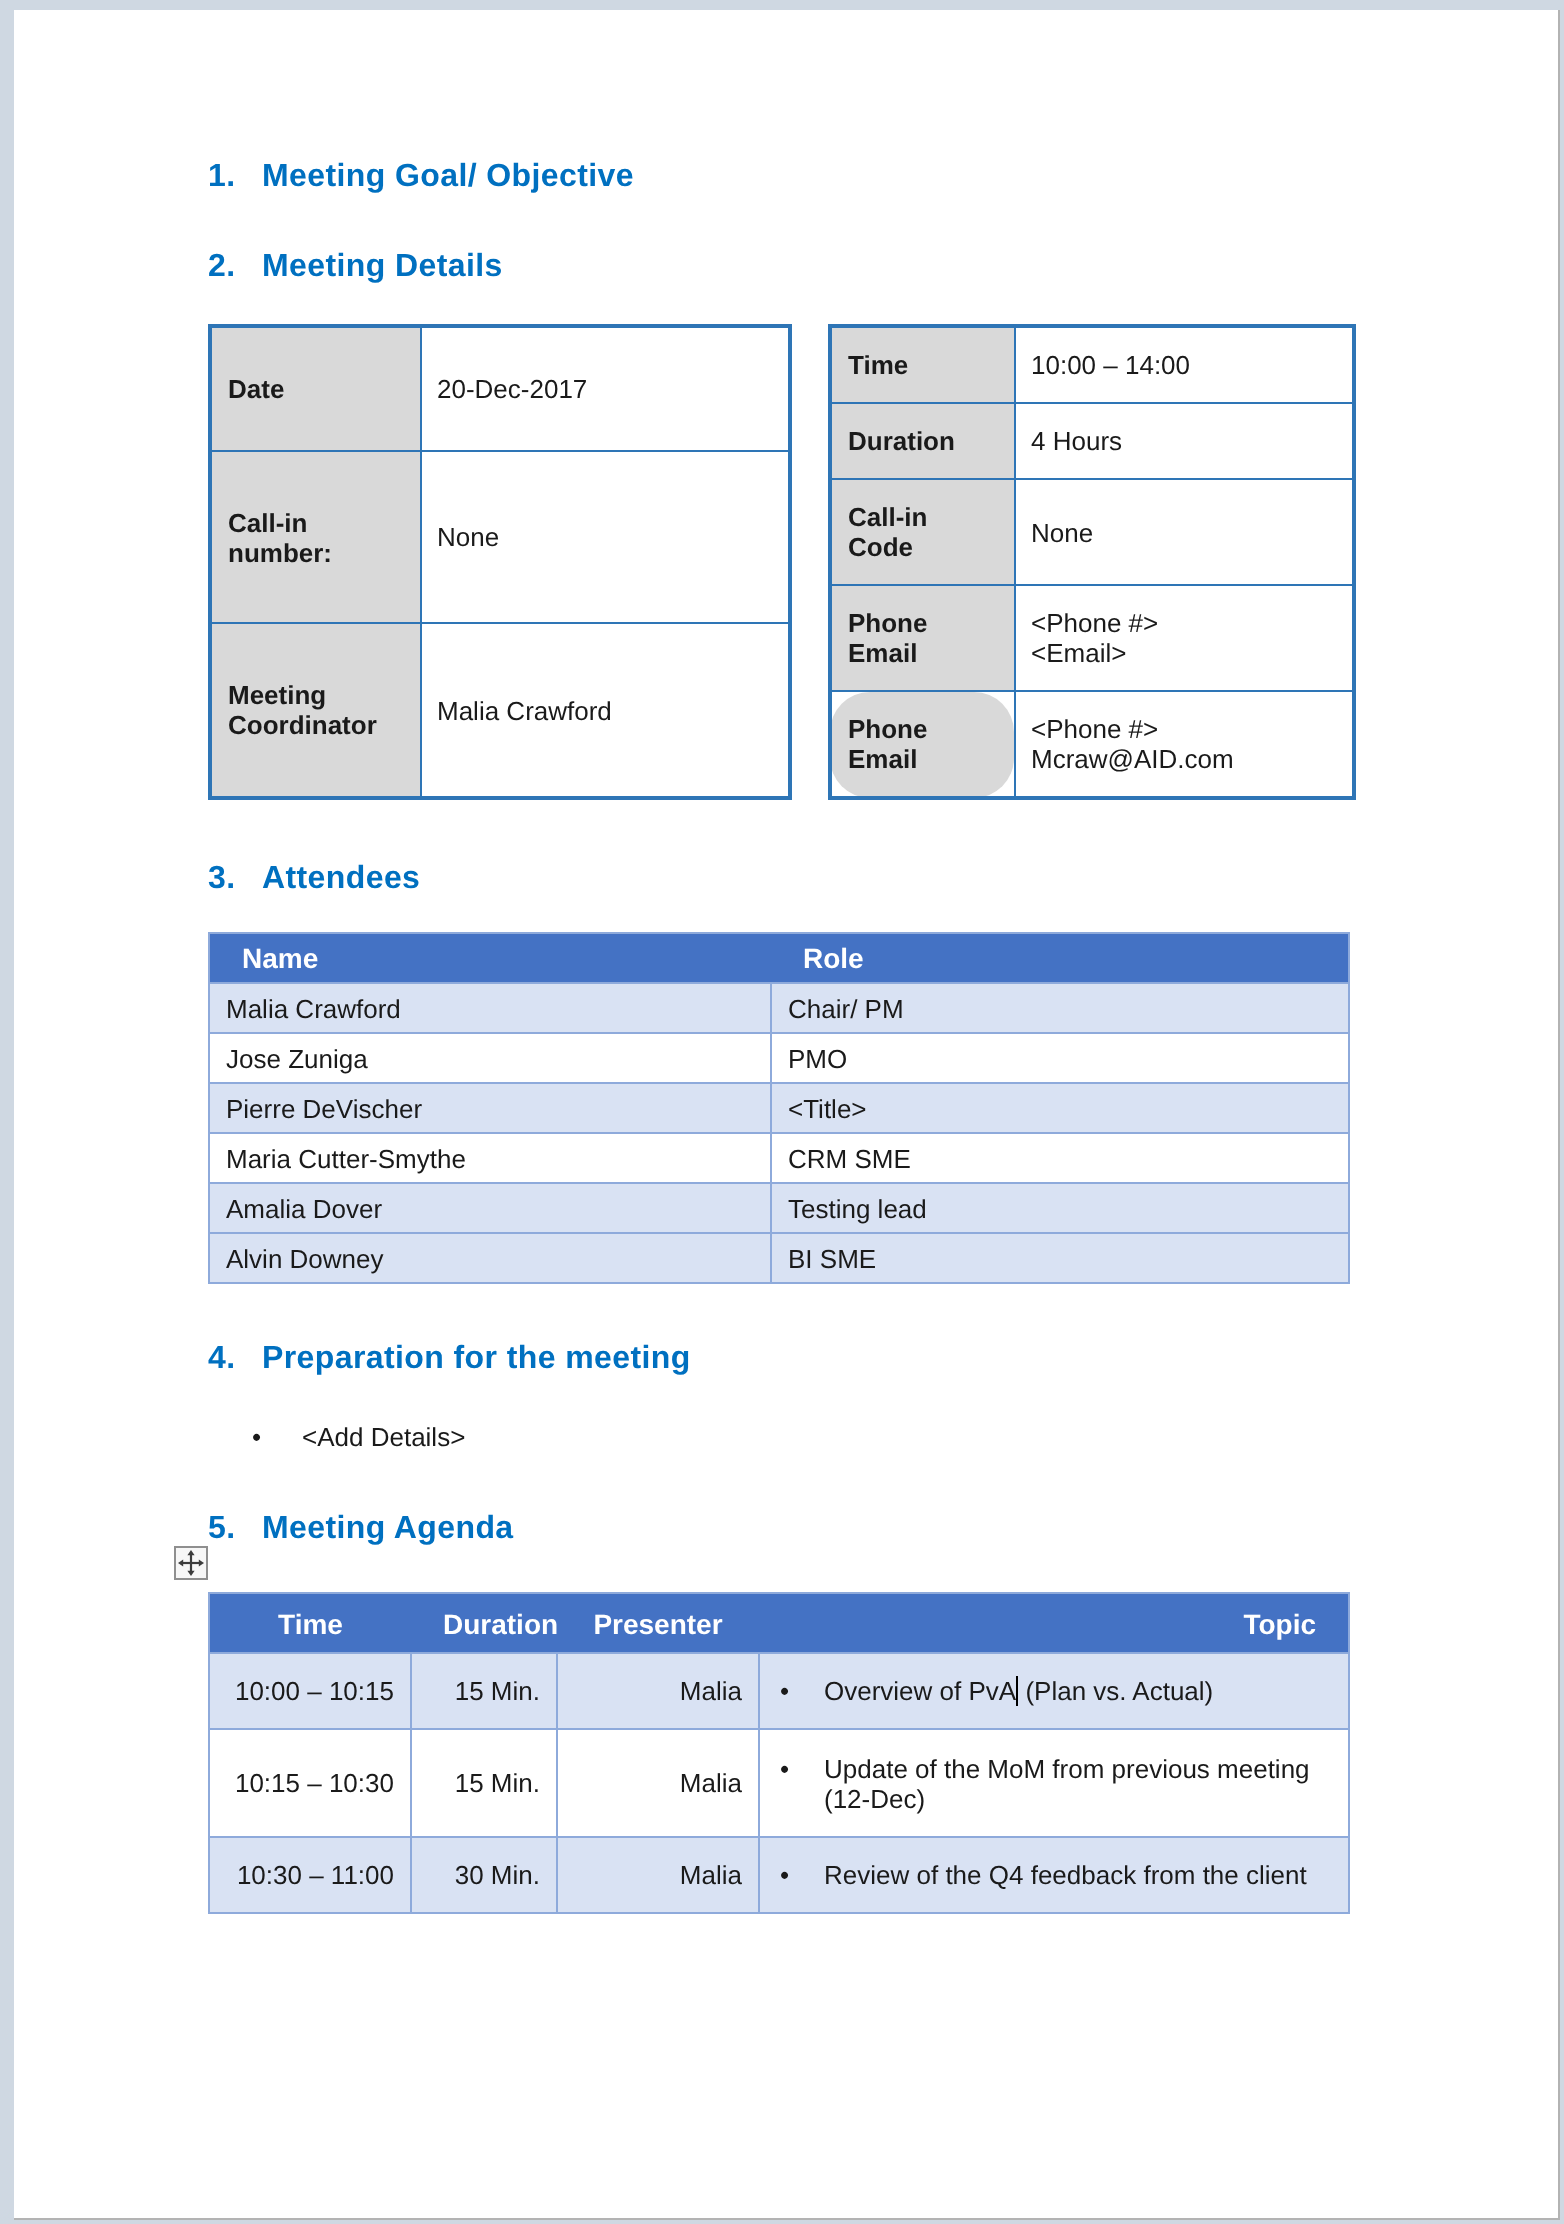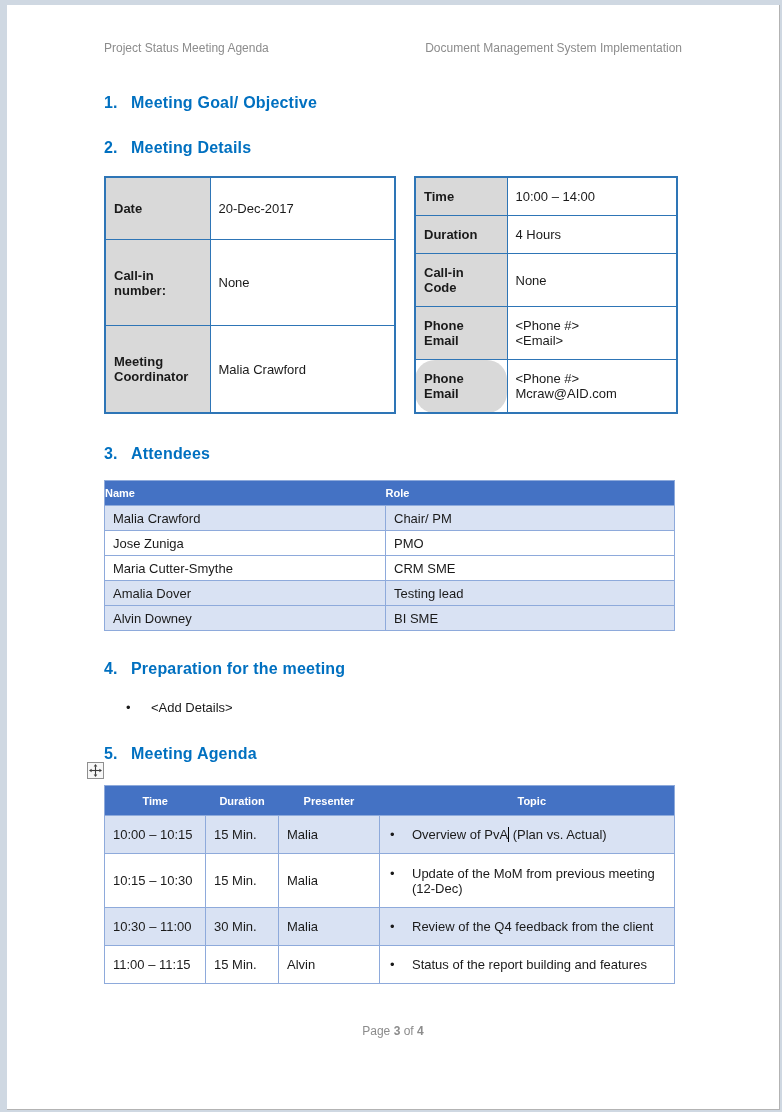--- a/index.html
+++ b/index.html
@@ -49,32 +49,32 @@
   .kv tr:nth-child(2) td { height:26px; }
   .kv tr:nth-child(3) td { height:47px; }
   .kv tr:nth-child(4) td { height:48px; }
   .kv tr:nth-child(5) td { height:49px;border-radius:20px; }
   .kv-left { width:290px; }
   .kv-right { width:262px; }
 
   
   .banded { width:570px; border:1px solid var(--light-border-blue,#8EAADB); }
   .banded th { background:var(--table-header-blue,#4472C4); color:#fff; font-weight:bold;
-    text-align:left; padding:3px 0; border:none; font-size:11px; }
+    text-align:left; padding:3px 16px; border:none; font-size:14px; }
   .banded td { border:1px solid var(--light-border-blue,#8EAADB); padding:3px 8px; vertical-align:middle; }
   .banded tr.band td { background:var(--band-blue,#D9E2F3); }
 
   .attendees { margin-top:17px; }
   .attendees th { height:25px; }
   .attendees td { height:25px; }
 
   .agenda-wrap { position:relative; margin-top:22px; }
   .agenda th { height:30px; text-align:center; }
-  .agenda th.topic-h { text-align:center; padding-left:10px; }
-  .agenda td { text-align:left; }
+  .agenda th.topic-h { text-align:right; padding-left:10px; }
+  .agenda td { text-align:right; }
   .agenda tr.r1 td { height:38px; }
   .agenda tr.r2 td { height:54px; }
   .agenda tr.r3 td { height:38px;margin-top:16px; }
   .agenda tr.r4 td { height:38px; }
   .agenda .topic-c { text-align:left; padding:3px 10px; }
   .topic-flex { display:flex; }
   .topic-flex .blt { flex:0 0 22px; }
   .topic-flex .txt { flex:1; white-space:pre-wrap; }
 
   .caret { display:inline-block; width:1px; height:15px; background:#000;
@@ -88,24 +88,20 @@
   .move-handle { position:absolute; left:-17px; top:-23px; width:17px; height:17px;
     background:#f7f7f7; border:1px solid #8f8f8f;
     display:flex; align-items:center; justify-content:center; cursor:move; }
 </style>
 </head>
 <body>
 
 <div class="page">
 <div class="content">
 
-  <div class="doc-header">
-    <span>Project Status Meeting Agenda</span>
-    <span>Document Management System Implementation</span>
-  </div>
 
   <div class="h h1">
     <span class="num">1.</span>
     <span>Meeting Goal/ Objective</span>
   </div>
 
 
   <div class="h h2">
     <span class="num">2.</span>
     <span>Meeting Details</span>
@@ -184,20 +180,24 @@
       <th>Name</th>
       <th>Role</th>
     </tr>
     <tr class="band">
       <td>Malia Crawford</td>
       <td>Chair/ PM</td>
     </tr>
     <tr>
       <td>Jose Zuniga</td>
       <td>PMO</td>
+    </tr>
+    <tr class="band">
+      <td>Pierre DeVischer</td>
+      <td>&lt;Title&gt;</td>
     </tr>
     <tr>
       <td>Maria Cutter-Smythe</td>
       <td>CRM SME</td>
     </tr>
     <tr class="band">
       <td>Amalia Dover</td>
       <td>Testing lead</td>
     </tr>
     <tr class="band">
@@ -275,36 +275,19 @@
         <td>10:30 – 11:00</td>
         <td>30 Min.</td>
         <td>Malia</td>
         <td class="topic-c">
           <div class="topic-flex">
             <span class="blt">•</span>
             <span class="txt">Review of the Q4 feedback from the client</span>
           </div>
         </td>
       </tr>
-      <tr class="r4">
-        <td>11:00 – 11:15</td>
-        <td>15 Min.</td>
-        <td>Alvin</td>
-        <td class="topic-c">
-          <div class="topic-flex">
-            <span class="blt">•</span>
-            <span class="txt">Status of the report building and features</span>
-          </div>
-        </td>
-      </tr>
     </tbody>
         </table>
   </div>
 
-  <div class="doc-footer">
-    <span>Page</span>
-    <b>3</b>
-    <span>of</span>
-    <b>4</b>
-  </div>
 
 </div>
 </div>
 
 </body></html>

